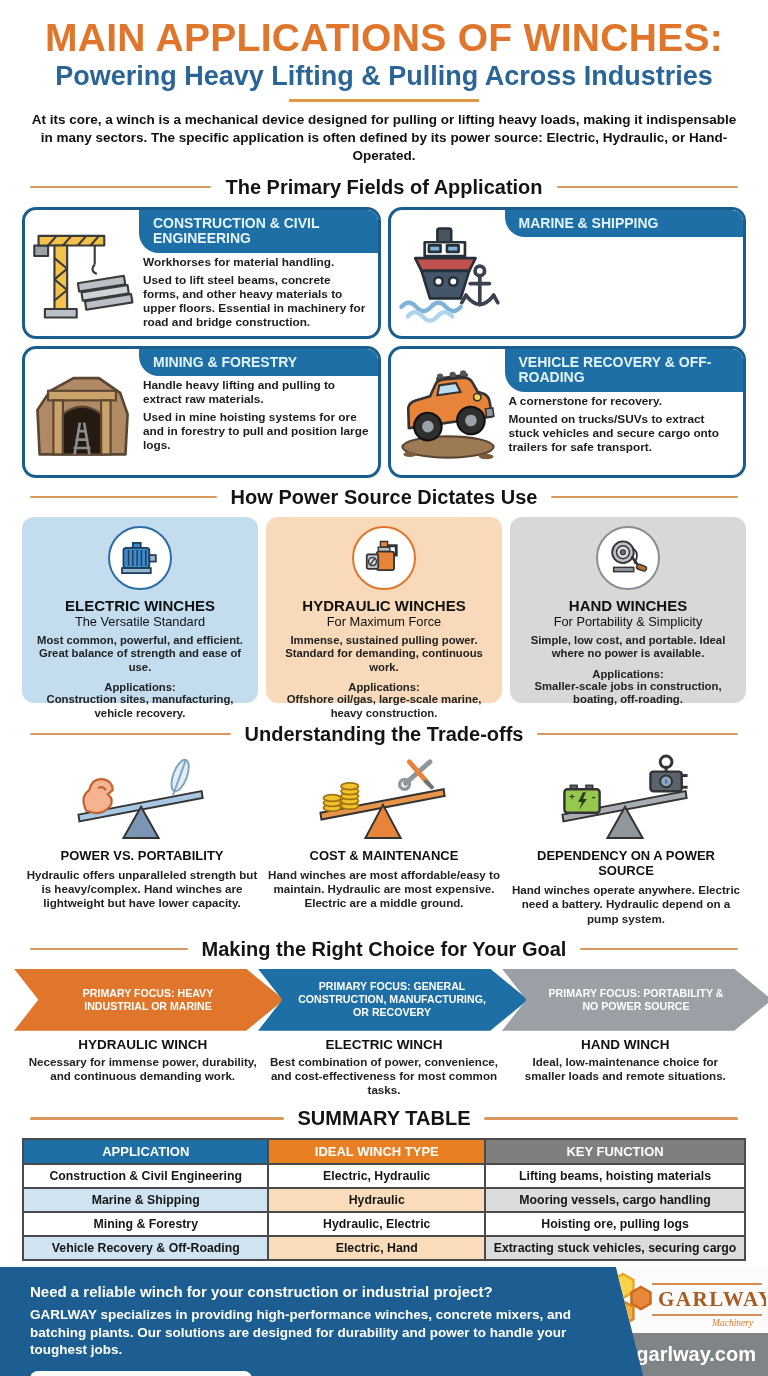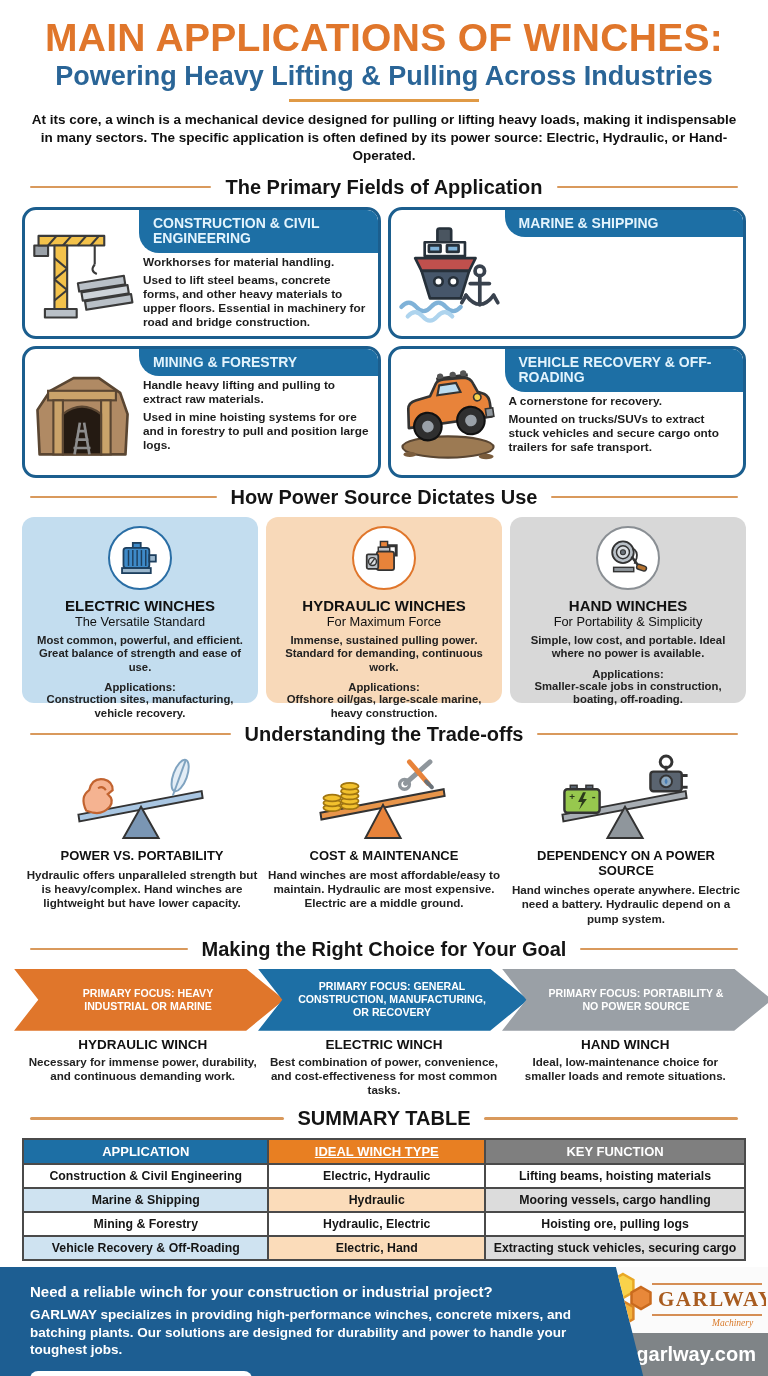--- a/index.html
+++ b/index.html
@@ -60,21 +60,21 @@
   .results { display:grid; grid-template-columns:1fr 1fr 1fr; gap:12px; margin:6px 28px 0; text-align:center; }
   .rname { font-size:13.5px; font-weight:bold; color:#111; }
   .rdesc { font-size:11.6px; font-weight:bold; color:#222; margin-top:3px; line-height:1.22; }
 
   
   table.summary { width:724px; margin:4px auto 0; border-collapse:collapse; table-layout:fixed; }
   table.summary th, table.summary td { border:2px solid #4a4a4a; text-align:center; padding:4px 4px; }
   table.summary th { color:#fff; font-size:13px; font-weight:bold; }
   table.summary td { font-size:12.3px; font-weight:bold; color:#151515; }
   th.h-app { background:#1d6fa5; width:34%; }
-  th.h-type { background:#e87f22; width:30%;text-decoration:underline; }
+  th.h-type { background:#e87f22; width:30%; }
   th.h-func { background:#7f7f7f; width:36%; }
   tr.tint td:nth-child(1) { background:#cfe3f1; }
   tr.tint td:nth-child(2) { background:#fbdcba; }
   tr.tint td:nth-child(3) { background:#dcdcdc; }
 
   
   .footer { position:absolute; left:0; right:0; top:1267px; bottom:0; background:#1d5e92; color:#fff; }
   .footer-inner { padding:16px 0 0 30px; width:575px; }
   .f-head { margin:0 0 6px; font-size:15px; font-weight:bold; }
   .f-body { margin:0; font-size:13.5px; font-weight:bold; line-height:1.3; }

